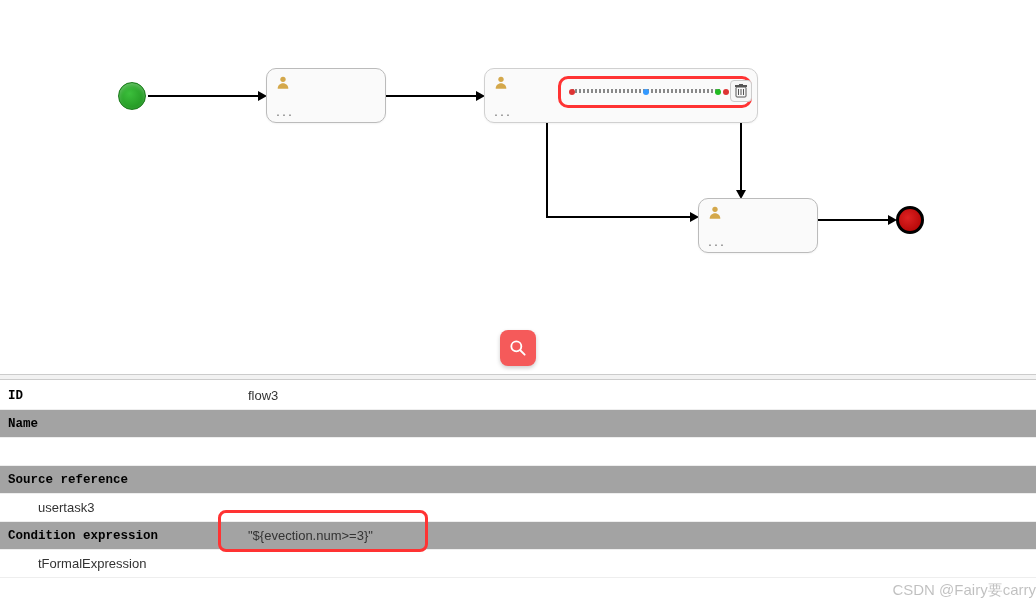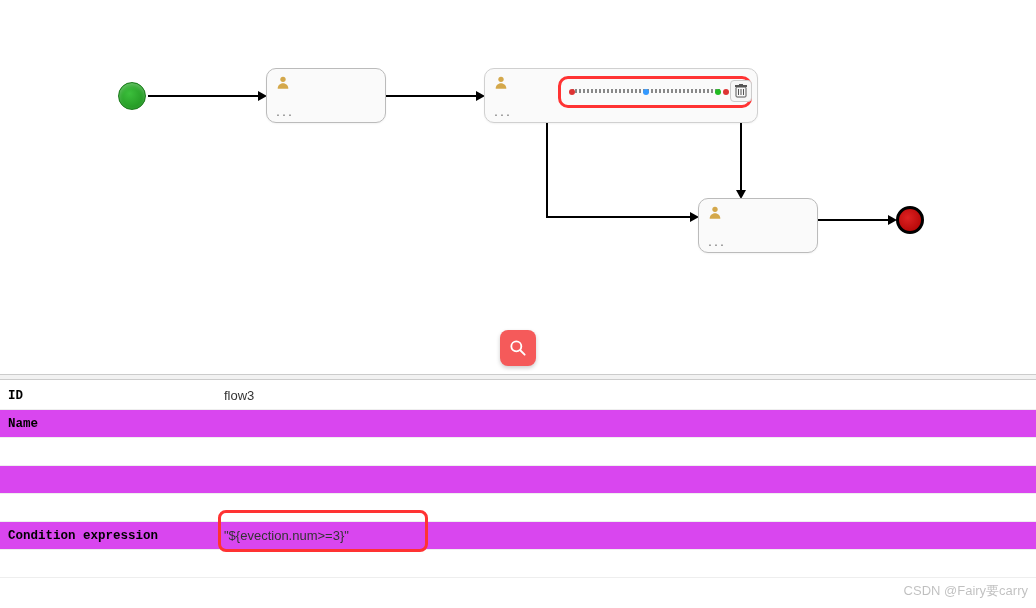--- a/index.html
+++ b/index.html
@@ -127,45 +127,46 @@
     top: 382px; left: 0; right: 0;
     background: #fff;
   }
   .prop-row {
     display: flex;
     align-items: center;
     border-bottom: 1px solid #eee;
     min-height: 28px;
     padding: 2px 8px;
   }
-  .prop-row.alt { background: #d946ef; }
+  .prop-row.alt { background: #a3a3a3; }
   .prop-label {
     width: 210px;
     font-weight: bold;
     font-size: 12.5px;
     color: #000;
   }
   .prop-value {
     flex: 1;
     padding: 3px 6px;
     font-family: Arial, sans-serif;
     font-size: 13px;
     color: #333;
+    margin-left: 24px;
   }
   .cond-highlight {
     position: absolute;
     border: 3px solid #f33;
     border-radius: 8px;
     pointer-events: none;
   }
   .watermark {
     position: absolute;
-    right: 8px; bottom: 8px;
+    right: 0; bottom: 8px;
     font-family: Arial, sans-serif;
-    font-size: 13px;
+    font-size: 15px;
     color: rgba(0,0,0,0.25);
   }
 </style>
 </head>
 <body>
 
 <div class="canvas">
 
   <div class="start-event" style="left:118px; top:82px;"></div>
 
@@ -253,26 +254,29 @@
     <div class="prop-value">flow3</div>
   </div>
   <div class="prop-row alt">
     <div class="prop-label">Name</div>
     <div class="prop-value"></div>
   </div>
   <div class="prop-row">
     <div class="prop-value"></div>
   </div>
   <div class="prop-row alt">
-  </div>
-  <div class="prop-row">
+    <div class="prop-label">Source reference</div>
+  </div>
+  <div class="prop-row">
+    <div class="prop-value">usertask3</div>
   </div>
   <div class="prop-row alt" style="position:relative;">
     <div class="prop-label">Condition expression</div>
     <div class="prop-value">"${evection.num&gt;=3}"</div>
   </div>
   <div class="prop-row">
+    <div class="prop-value">tFormalExpression</div>
   </div>
 </div>
 
 <div class="cond-highlight" style="left:218px; top:510px; width:210px; height:42px;"></div>
 
 <div class="watermark">CSDN @Fairy要carry</div>
 
 </body></html>

